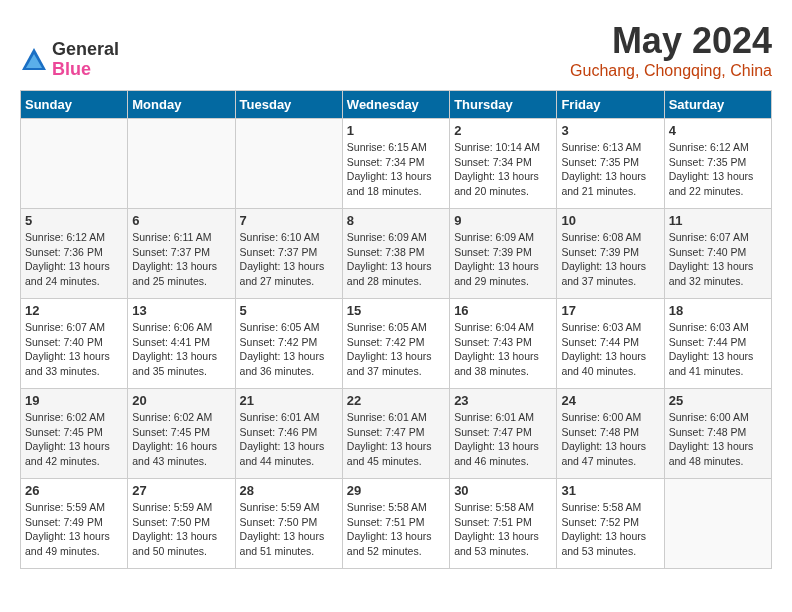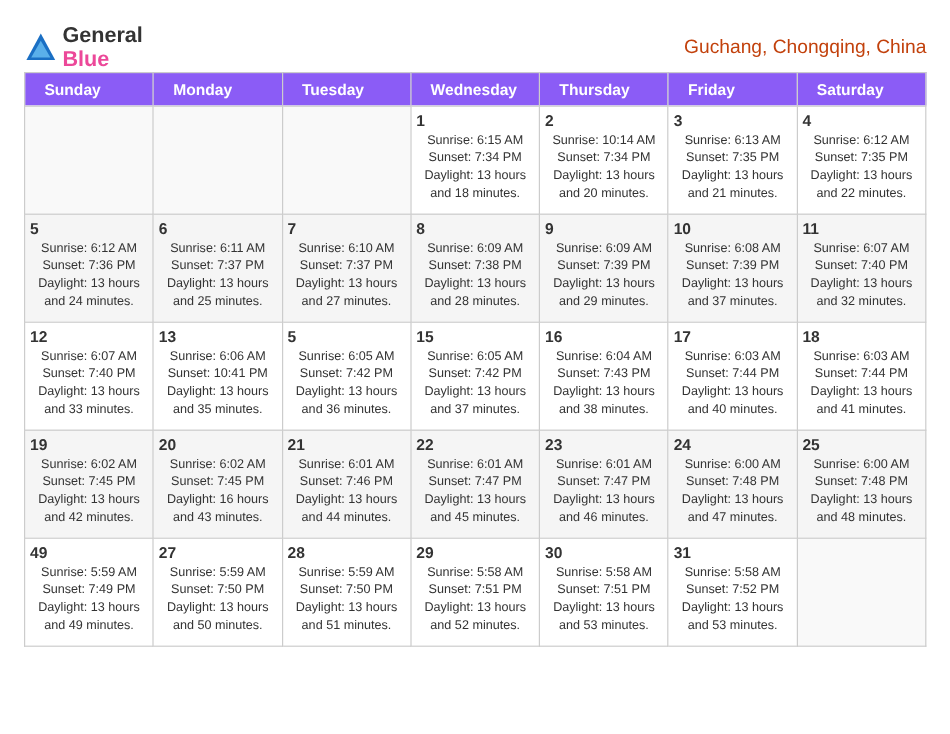--- a/index.html
+++ b/index.html
@@ -6,21 +6,22 @@
     body {
       font-family: Arial, sans-serif;
       background: #fff;
       width: 792px;
       min-height: 612px;
       padding: 20px;
     }
     .header {
       display: flex;
       justify-content: space-between;
-      align-items: center;
+      align-items: flex-end;
+      margin-bottom: 10px;
     }
     .logo {
       display: flex;
       align-items: center;
     }
     .logo-text {
       display: flex;
       flex-direction: column;
       line-height: 1.1;
     }
@@ -50,25 +51,25 @@
     .location {
       font-size: 16px;
       color: #c2410c;
     }
     table {
       width: 100%;
       border-collapse: collapse;
       table-layout: fixed;
     }
     thead tr th {
-      background-color: #8b5cf6;
+      background-color: #0369a1;
       color: #fff;
       font-size: 13px;
       font-weight: bold;
-      padding: 6px 16px;
+      padding: 6px 4px;
       text-align: left;
       border: 1px solid #ccc;
     }
     tbody tr td {
       border: 1px solid #ccc;
       vertical-align: top;
       padding: 4px 4px;
       font-size: 10.5px;
       color: #333;
       height: 90px;
@@ -79,41 +80,41 @@
     }
     .day-num {
       font-size: 13px;
       font-weight: bold;
       color: #333;
       display: block;
       margin-bottom: 2px;
     }
     .cell-content {
       line-height: 1.4;
-      text-align: center;
     }
     td.empty {
       background: #f9f9f9;
     }
   </style>
 </head>
 <body>
 
 <div class="header">
   <div class="logo">
     <svg class="logo-icon" viewBox="0 0 28 28" xmlns="http://www.w3.org/2000/svg">
       <polygon points="14,2 26,24 2,24" fill="#1a6fc4"></polygon>
       <polygon points="14,8 22,22 6,22" fill="#5aafea"></polygon>
     </svg>
     <div class="logo-text">
       <span class="logo-general">General</span>
       <span class="logo-blue">Blue</span>
     </div>
   </div>
   <div class="title-block">
+    <div class="month-title">May 2024</div>
     <div class="location">Guchang, Chongqing, China</div>
   </div>
 </div>
 
 <table>
   <thead>
     <tr>
 
     <th>Sunday</th>
         <th>Monday</th>
@@ -226,21 +227,21 @@
           <div class="cell-content">
             <span>Sunrise: 6:07 AM</span><br>
             <span>Sunset: 7:40 PM</span><br>
             <span>Daylight: 13 hours and 33 minutes.</span>
           </div>
         </td>
         <td>
           <span class="day-num">13</span>
           <div class="cell-content">
             <span>Sunrise: 6:06 AM</span><br>
-            <span>Sunset: 10:41 PM</span><br>
+            <span>Sunset: 4:41 PM</span><br>
             <span>Daylight: 13 hours and 35 minutes.</span>
           </div>
         </td>
         <td>
           <span class="day-num">5</span>
           <div class="cell-content">
             <span>Sunrise: 6:05 AM</span><br>
             <span>Sunset: 7:42 PM</span><br>
             <span>Daylight: 13 hours and 36 minutes.</span>
           </div>
@@ -331,21 +332,21 @@
           <span class="day-num">25</span>
           <div class="cell-content">
             <span>Sunrise: 6:00 AM</span><br>
             <span>Sunset: 7:48 PM</span><br>
             <span>Daylight: 13 hours and 48 minutes.</span>
           </div>
         </td>
       </tr>
       <tr>
         <td>
-          <span class="day-num">49</span>
+          <span class="day-num">26</span>
           <div class="cell-content">
             <span>Sunrise: 5:59 AM</span><br>
             <span>Sunset: 7:49 PM</span><br>
             <span>Daylight: 13 hours and 49 minutes.</span>
           </div>
         </td>
         <td>
           <span class="day-num">27</span>
           <div class="cell-content">
             <span>Sunrise: 5:59 AM</span><br>

